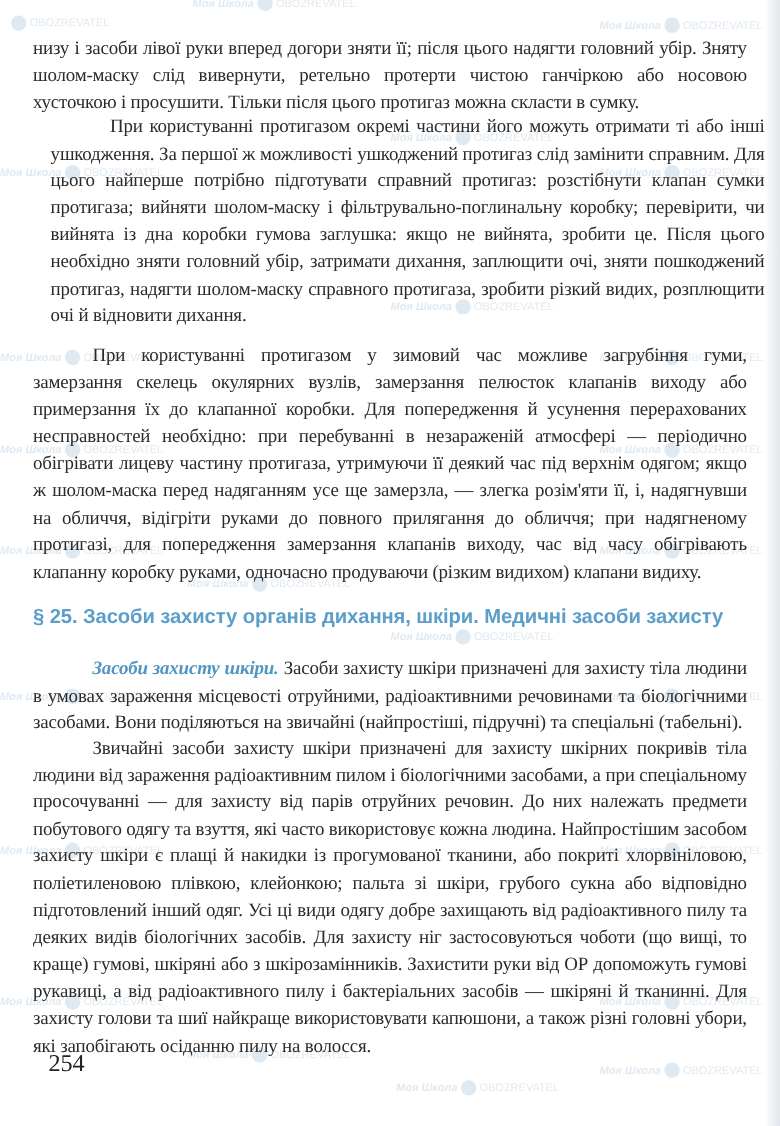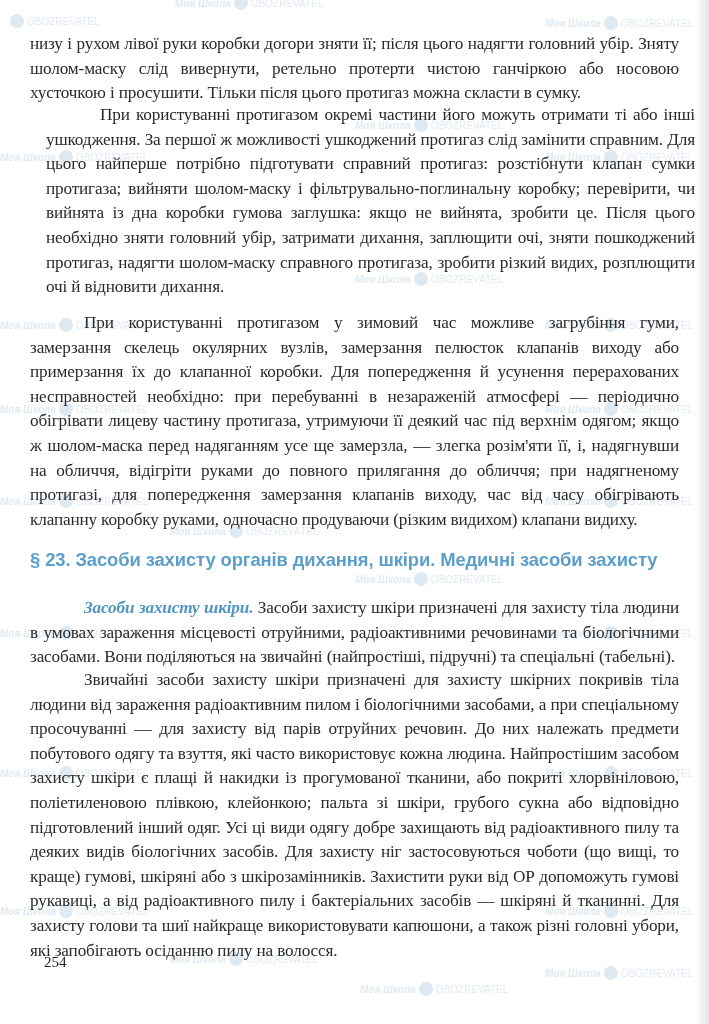--- a/index.html
+++ b/index.html
@@ -57,21 +57,21 @@
     #block-5 { position: absolute; top: 668px; left: 0; width: 649px; }
     .subhead {
       font-weight: bold;
       color: #4f95c2;
       font-style: italic;
     }
     #page-number {
       position: absolute;
       left: 44px;
       top: 954px;
-      font-size: 15px;
+      font-size: 22px;
       color: #222;
     }
     .wm {
       position: absolute;
       font-family: "Liberation Sans", "DejaVu Sans", sans-serif;
       font-size: 10px;
       color: rgba(140, 175, 205, 0.28);
       white-space: nowrap;
       pointer-events: none;
       display: flex;
@@ -204,32 +204,32 @@
     <span>OBOZREVATEL</span>
   </div>
 <div class="wm" style="left:545px;top:966px;">
     <span class="ms">Моя Школа</span>
     <span class="circle"></span>
     <span>OBOZREVATEL</span>
   </div>
 
 <div class="content">
   <div id="block-1">
-    <p class="para">низу і рухом лівої руки коробки догори зняти її; після цього надягти головний убір. Зняту шолом-маску слід вивернути, ретельно протерти чистою ганчіркою або носовою хусточкою і просушити. Тільки після цього протигаз можна скласти в сумку.</p>
+    <p class="para">низу і засоби лівої руки вперед догори зняти її; після цього надягти головний убір. Зняту шолом-маску слід вивернути, ретельно протерти чистою ганчіркою або носовою хусточкою і просушити. Тільки після цього протигаз можна скласти в сумку.</p>
   </div>
 
   <div id="block-2">
     <p class="para indent">При користуванні протигазом окремі частини його можуть отримати ті або інші ушкодження. За першої ж можливості ушкоджений протигаз слід замінити справним. Для цього найперше потрібно підготувати справний протигаз: розстібнути клапан сумки протигаза; вийняти шолом-маску і фільтрувально-поглинальну коробку; перевірити, чи вийнята із дна коробки гумова заглушка: якщо не вийнята, зробити це. Після цього необхідно зняти головний убір, затримати дихання, заплющити очі, зняти пошкоджений протигаз, надягти шолом-маску справного протигаза, зробити різкий видих, розплющити очі й відновити дихання.</p>
   </div>
 
   <div id="block-3">
     <p class="para indent">При користуванні протигазом у зимовий час можливе загрубіння гуми, замерзання скелець окулярних вузлів, замерзання пелюсток клапанів виходу або примерзання їх до клапанної коробки. Для попередження й усунення перерахованих несправностей необхідно: при перебуванні в незараженій атмосфері — періодично обігрівати лицеву частину протигаза, утримуючи її деякий час під верхнім одягом; якщо ж шолом-маска перед надяганням усе ще замерзла, — злегка розім'яти її, і, надягнувши на обличчя, відігріти руками до повного прилягання до обличчя; при надягненому протигазі, для попередження замерзання клапанів виходу, час від часу обігрівають клапанну коробку руками, одночасно продуваючи (різким видихом) клапани видиху.</p>
   </div>
 
-  <div id="section-heading">§ 23. Засоби захисту органів дихання, шкіри. Медичні засоби захисту</div>
+  <div id="section-heading">§ 25. Засоби захисту органів дихання, шкіри. Медичні засоби захисту</div>
 
   <div id="block-4">
     <p class="para indent"><span class="subhead">Засоби захисту шкіри.</span><span> Засоби захисту шкіри призначені для захисту тіла людини в умовах зараження місцевості отруйними, радіоактивними речовинами та біологічними засобами. Вони поділяються на звичайні (найпростіші, підручні) та спеціальні (табельні).</span></p>
   </div>
 
   <div id="block-5">
     <p class="para indent">Звичайні засоби захисту шкіри призначені для захисту шкірних покривів тіла людини від зараження радіоактивним пилом і біологічними засобами, а при спеціальному просочуванні — для захисту від парів отруйних речовин. До них належать предмети побутового одягу та взуття, які часто використовує кожна людина. Найпростішим засобом захисту шкіри є плащі й накидки із прогумованої тканини, або покриті хлорвініловою, поліетиленовою плівкою, клейонкою; пальта зі шкіри, грубого сукна або відповідно підготовлений інший одяг. Усі ці види одягу добре захищають від радіоактивного пилу та деяких видів біологічних засобів. Для захисту ніг застосовуються чоботи (що вищі, то краще) гумові, шкіряні або з шкірозамінників. Захистити руки від ОР допоможуть гумові рукавиці, а від радіоактивного пилу і бактеріальних засобів — шкіряні й тканинні. Для захисту голови та шиї найкраще використовувати капюшони, а також різні головні убори, які запобігають осіданню пилу на волосся.</p>
   </div>
 </div>
 

